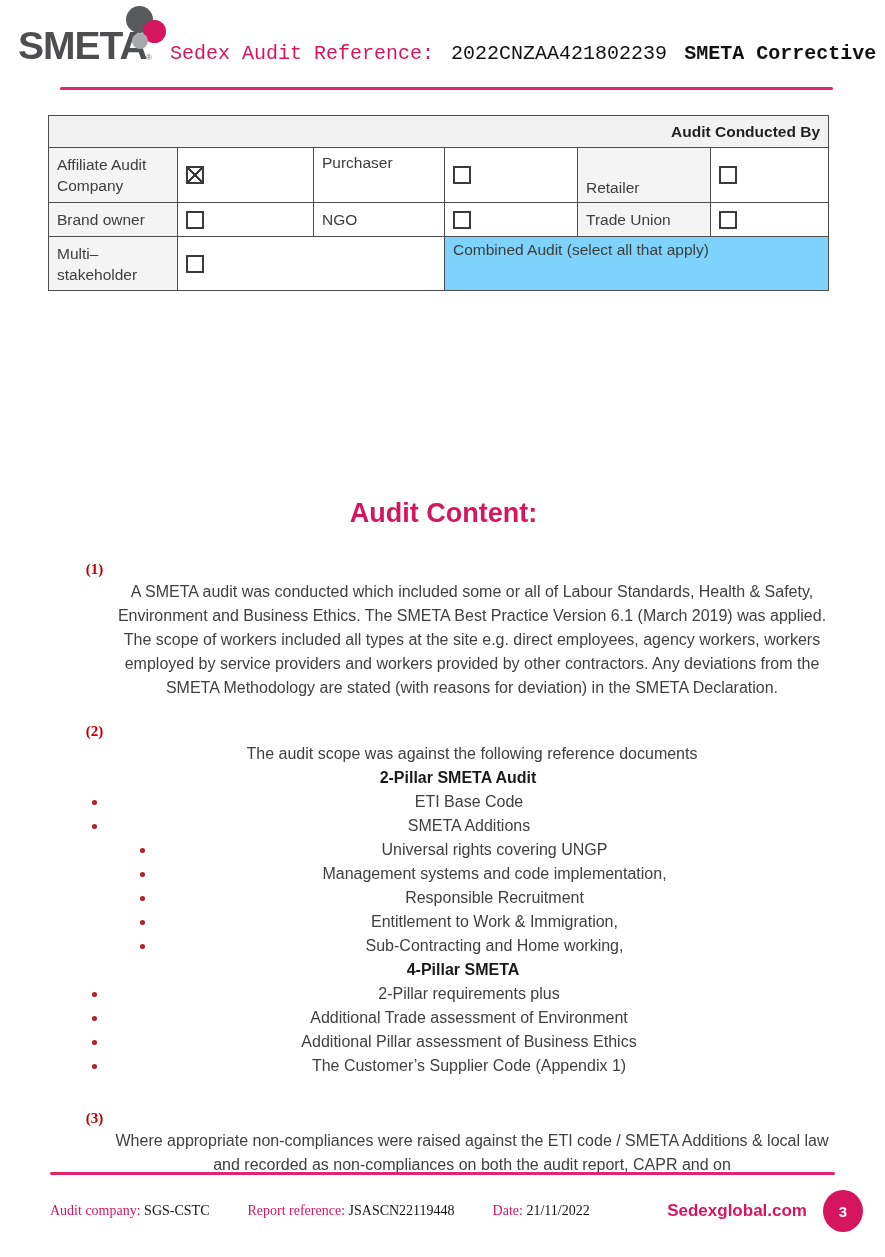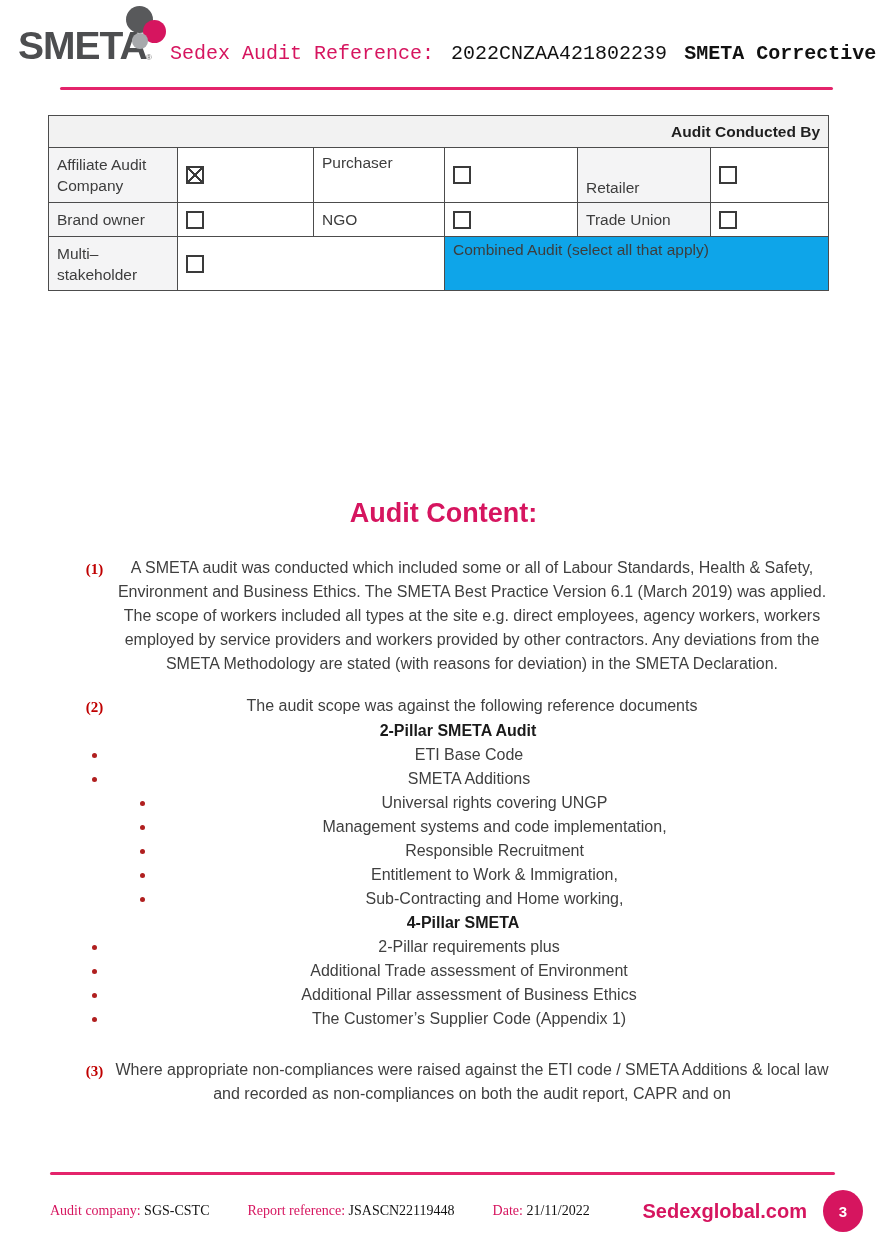--- a/index.html
+++ b/index.html
@@ -58,35 +58,35 @@
   tr.r2 { height:34px; }
   tr.r3 { height:54px; }
   .cb {
     width:18px; height:18px; border:2px solid #3a3a3a; background:#fff;
   }
   .cb.checked {
     background-image:
       linear-gradient(45deg,  transparent calc(50% - 1px), #3a3a3a calc(50% - 1px), #3a3a3a calc(50% + 1px), transparent calc(50% + 1px)),
       linear-gradient(135deg, transparent calc(50% - 1px), #3a3a3a calc(50% - 1px), #3a3a3a calc(50% + 1px), transparent calc(50% + 1px));
   }
-  td.combined { background:#0ea5e9; vertical-align:top; padding-top:8px; color:#3d3d3d; }
+  td.combined { background:#7dd3fc; vertical-align:top; padding-top:8px; color:#3d3d3d; }
 
   
   .content { position:absolute; left:48px; right:53px; top:497px; font-size:16px; line-height:24px; color:#3f3f3f;text-align:center; }
   .content h2 {
     color:#d6155f; font-size:27px; font-weight:800; letter-spacing:0;
     margin:0 0 27px 7px; line-height:32px;
   }
   .num-item { display:flex; margin:0; }
   .num-item .num {
     width:35px; margin-left:29px; flex:0 0 auto;
     color:#c00000; font-family:"Liberation Serif", serif; font-weight:bold; font-size:15px;
     padding-top:1px;
   }
-  .num-item .ntext { flex:1; }
+  .num-item .ntext { flex:1;margin-top:24px; }
   .mb18 { margin-bottom:18px; }
   .mt27 { margin-top:27px; }
   .subhead { font-weight:bold; color:#1a1a1a; margin-left:36px; }
   .subhead.four { margin-left:46px; }
   ul.b1, ul.b2 { list-style:none; }
   ul.b1 li { position:relative; padding-left:58px; }
   ul.b1 li .bdot { position:absolute; left:44px; top:10px; }
   ul.b2 li { position:relative; padding-left:109px; }
   ul.b2 li .bdot { position:absolute; left:92px; top:10px; }
   .bdot { width:5px; height:5px; border-radius:50%; background:#b01f1f; display:inline-block; }
@@ -95,21 +95,21 @@
   .footer-rule { left:50px; right:50px; top:1172px; }
   .footer-row {
     position:absolute; left:50px; right:22px; top:1190px; height:42px;
     display:flex; align-items:center;
     font-family:"Liberation Serif", serif; font-size:14px; color:#111;
   }
   .footer-row .pair { white-space:nowrap; }
   .footer-row .pair .plabel { color:#d6155f; } .footer-row .gap2 { width:38px; }
   .footer-spacer { flex:1; }
   .site {
-    font-family:"Liberation Sans", sans-serif; font-weight:bold; font-size:20px; color:#d6155f;
+    font-family:"Liberation Sans", sans-serif; font-weight:bold; font-size:17px; color:#d6155f;
   }
   .page-circle {
     width:40px; height:42px; border-radius:50%; background:#d6155f;
     color:#ffffff; font-family:"Liberation Sans", sans-serif; font-size:15px; font-weight:bold;
     display:flex; align-items:center; justify-content:center; margin-left:16px; flex:0 0 auto;
   }
 </style>
 </head>
 <body>
 

